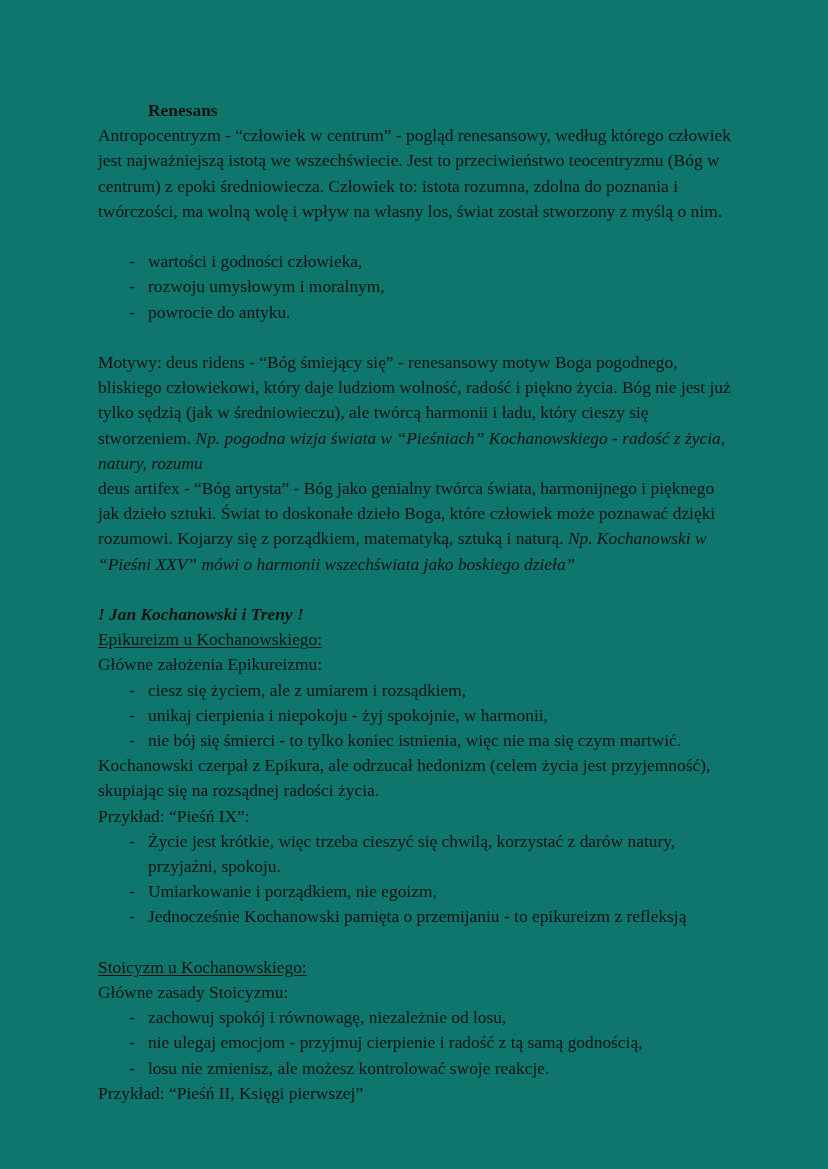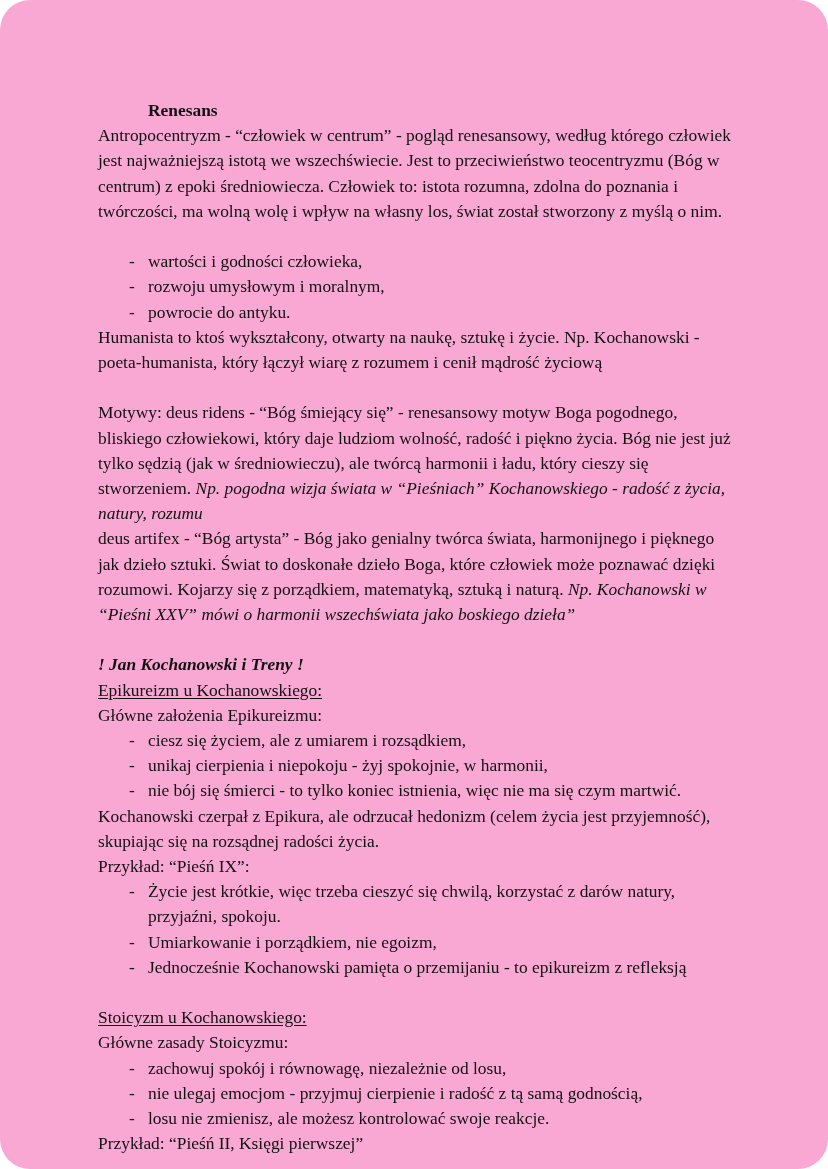--- a/index.html
+++ b/index.html
@@ -11,24 +11,23 @@
     width: 828px;
     height: 1169px;
     font-family: "Liberation Serif", "DejaVu Serif", serif;
     color: #111111;
     overflow: hidden;
   }
   .page {
     position: relative;
     width: 828px;
     height: 1169px;
-    background: #f9a8d4;
+    background: #0f766e;
     box-sizing: border-box;
     padding: 98px 98px 0 98px;
-    border-radius: 30px;
   }
   .doc {
     width: 634px;
     font-size: 17.4px;
     line-height: 25.2px;
     text-align: left;
   }
   .para {
     margin: 0;
     text-indent: 0;
@@ -77,21 +76,20 @@
 <div class="page">
   <div class="doc" id="doc-root">
       <p class="heading-bold">Renesans</p>
       <p class="para">Antropocentryzm - “człowiek w centrum” - pogląd renesansowy, według którego człowiek jest najważniejszą istotą we wszechświecie. Jest to przeciwieństwo teocentryzmu (Bóg w centrum) z epoki średniowiecza. Człowiek to: istota rozumna, zdolna do poznania i twórczości, ma wolną wolę i wpływ na własny los, świat został stworzony z myślą o nim.</p>
       <div class="spacer"></div>
       <ul class="dash-list">
         <li>wartości i godności człowieka,</li>
         <li>rozwoju umysłowym i moralnym,</li>
         <li>powrocie do antyku.</li>
       </ul>
-      <p class="para">Humanista to ktoś wykształcony, otwarty na naukę, sztukę i życie. Np. Kochanowski - poeta-humanista, który łączył wiarę z rozumem i cenił mądrość życiową</p>
       <div class="spacer"></div>
       <p class="para"><span>Motywy: deus ridens - “Bóg śmiejący się” - renesansowy motyw Boga pogodnego, bliskiego człowiekowi, który daje ludziom wolność, radość i piękno życia. Bóg nie jest już tylko sędzią (jak w średniowieczu), ale twórcą harmonii i ładu, który cieszy się stworzeniem. </span><span class="ital">Np. pogodna wizja świata w “Pieśniach” Kochanowskiego - radość z życia, natury, rozumu</span></p>
       <p class="para"><span>deus artifex - “Bóg artysta” - Bóg jako genialny twórca świata, harmonijnego i pięknego jak dzieło sztuki. Świat to doskonałe dzieło Boga, które człowiek może poznawać dzięki rozumowi. Kojarzy się z porządkiem, matematyką, sztuką i naturą. </span><span class="ital">Np. Kochanowski w “Pieśni XXV” mówi o harmonii wszechświata jako boskiego dzieła”</span></p>
       <div class="spacer"></div>
       <p class="heading-bolditalic">! Jan Kochanowski i Treny !</p>
       <p class="heading-underline">Epikureizm u Kochanowskiego:</p>
       <p class="para">Główne założenia Epikureizmu:</p>
       <ul class="dash-list">
         <li>ciesz się życiem, ale z umiarem i rozsądkiem,</li>
         <li>unikaj cierpienia i niepokoju - żyj spokojnie, w harmonii,</li>

